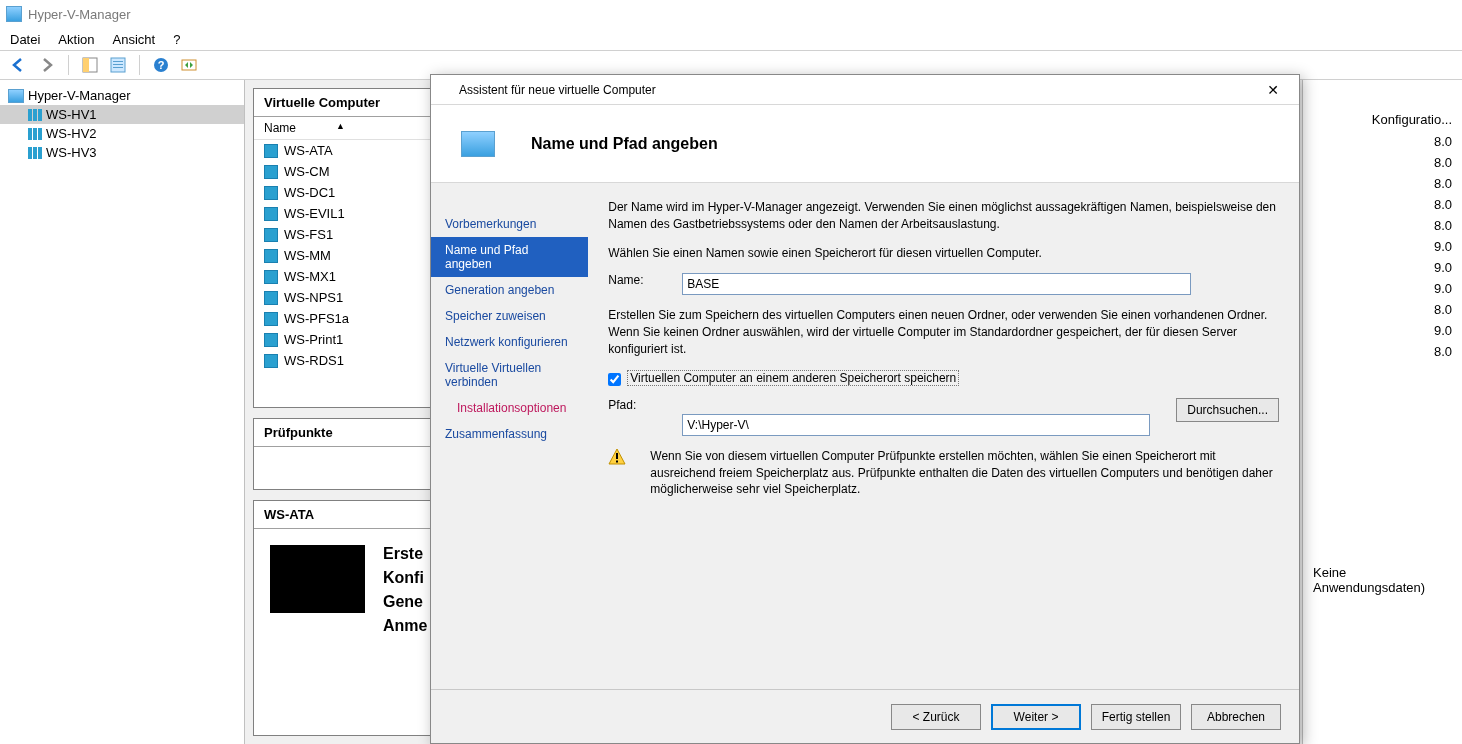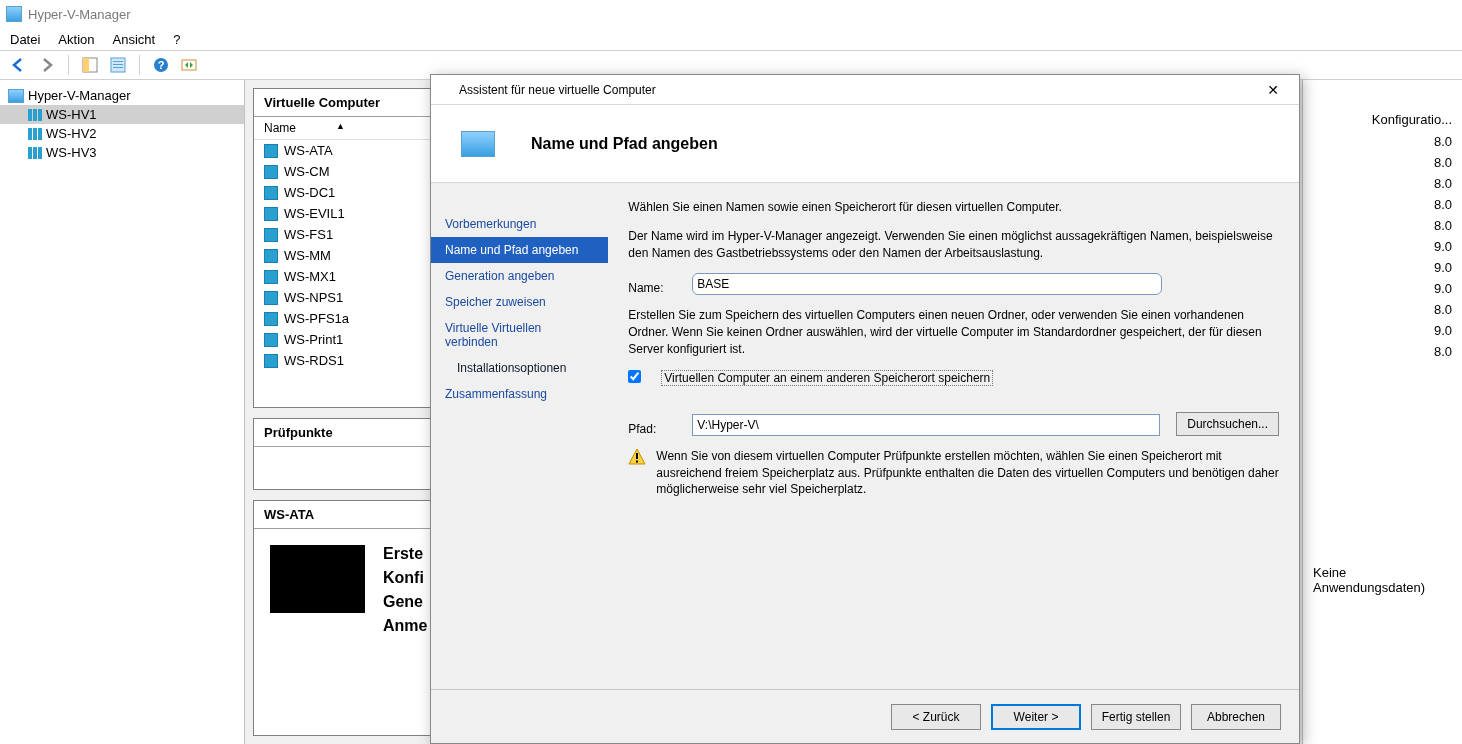--- a/index.html
+++ b/index.html
@@ -50,33 +50,33 @@
 
 .wizard { position: absolute; left: 430px; top: 74px; width: 870px; height: 670px; background: #f0f0f0; border: 1px solid #888; box-shadow: 3px 3px 14px rgba(0,0,0,.3); display:flex; flex-direction:column; }
 .wiz-title { height: 30px; background: #fff; display:flex; align-items:center; padding: 0 8px; font-size:12px; border-bottom:1px solid #d8d8d8;}
 .wiz-title .close { margin-left:auto; width:36px; height:24px; display:flex; align-items:center; justify-content:center; font-size:14px;}
 .wiz-header { height: 78px; background: #fff; display:flex; align-items:center; padding: 0 30px; gap: 36px; border-bottom:1px solid #d8d8d8;}
 .wiz-header .big-icon{ width:34px; height:26px; background: linear-gradient(#8fd0ff,#3aa0e0); border:1px solid #5aa0d0;}
 .wiz-header h2{ font-size:16px; font-weight:bold;}
 .wiz-body{ flex:1; display:flex; }
 .wiz-steps{ width:210px; padding: 28px 0; background:#f0f0f0;}
 .wiz-step{ padding: 6px 14px; font-size:12px; color:#1a4aa0;}
-.wiz-step.sub{ padding-left: 26px; color:#0f172a;}
+.wiz-step.sub{ padding-left: 26px; color:#be185d;}
 .wiz-step.sel{ background:#2060c0; color:#fff;}
 .wiz-content{ flex:1; padding: 16px 20px; background:#f0f0f0; font-size:12px; display:flex; flex-direction:column; gap:12px;}
 .wiz-content p{ line-height:1.4;}
-.field-row{ display:flex; align-items:flex-end; gap:16px;}
+.field-row{ display:flex; align-items:flex-start; gap:26px;}
 .field-row label{ width:48px;}
 .field-row input[type=text]{ height:22px; border:1px solid #7a9ac0; padding: 0 4px; font-family:inherit; font-size:12px; background:#fff;}
-.name-input{ width:470px;border-radius:6px;}
+.name-input{ width:509px;}
 .path-input{ width:468px;margin-top:16px;}
-.chk-row{ display:flex; align-items:flex-start; gap:20px;}
+.chk-row{ display:flex; align-items:flex-end; gap:6px;}
 .chk-row label{ border:1px dotted #777; padding:0 2px;}
 .browse-btn{ height:24px; padding: 0 10px; border:1px solid #888; background:#e8e8e8; font-family:inherit; font-size:12px;}
-.warning{ display:flex; gap:10px; align-items:flex-start;}
+.warning{ display:flex; gap:24px; align-items:flex-start;}
 .warn-icon{ width:18px; height:18px; flex-shrink:0;}
 .wiz-footer{ height:54px; border-top:1px solid #c8c8c8; display:flex; align-items:center; justify-content:flex-end; gap:10px; padding: 0 18px; background:#f0f0f0;}
 .wiz-btn{ min-width:90px; height:26px; border:1px solid #888; background:#e8e8e8; font-family:inherit; font-size:12px;}
 .wiz-btn.primary{ border:2px solid #0078d7; background:#e8e8e8;}
 </style>
 </head>
 <body>
 
 <div class="titlebar">
   <span class="app-icon"></span>
@@ -265,27 +265,28 @@
   <div class="wiz-header">
     <span class="big-icon"></span>
     <h2>Name und Pfad angeben</h2>
   </div>
   <div class="wiz-body">
     <div class="wiz-steps">
       <div class="wiz-step">Vorbemerkungen</div>
       <div class="wiz-step sel">Name und Pfad angeben</div>
       <div class="wiz-step">Generation angeben</div>
       <div class="wiz-step">Speicher zuweisen</div>
+      <div class="wiz-step">Netzwerk konfigurieren</div>
       <div class="wiz-step">Virtuelle Virtuellen verbinden</div>
       <div class="wiz-step sub">Installationsoptionen</div>
       <div class="wiz-step">Zusammenfassung</div>
     </div>
     <div class="wiz-content">
+      <p>Der Name wird im Hyper-V-Manager angezeigt. Verwenden Sie einen möglichst aussagekräftigen Namen, beispielsweise den Namen des Gastbetriebssystems oder den Namen der Arbeitsauslastung.</p>
       <p>Wählen Sie einen Namen sowie einen Speicherort für diesen virtuellen Computer.</p>
-      <p>Der Name wird im Hyper-V-Manager angezeigt. Verwenden Sie einen möglichst aussagekräftigen Namen, beispielsweise den Namen des Gastbetriebssystems oder den Namen der Arbeitsauslastung.</p>
       <div class="field-row">
         <label>Name:</label>
         <input type="text" class="name-input" value="BASE" style="">
       </div>
       <p>Erstellen Sie zum Speichern des virtuellen Computers einen neuen Ordner, oder verwenden Sie einen vorhandenen Ordner. Wenn Sie keinen Ordner auswählen, wird der virtuelle Computer im Standardordner gespeichert, der für diesen Server konfiguriert ist.</p>
       <div class="chk-row">
         <input type="checkbox" checked="" style="">
         <label>Virtuellen Computer an einem anderen Speicherort speichern</label>
       </div>
       <div class="field-row">

